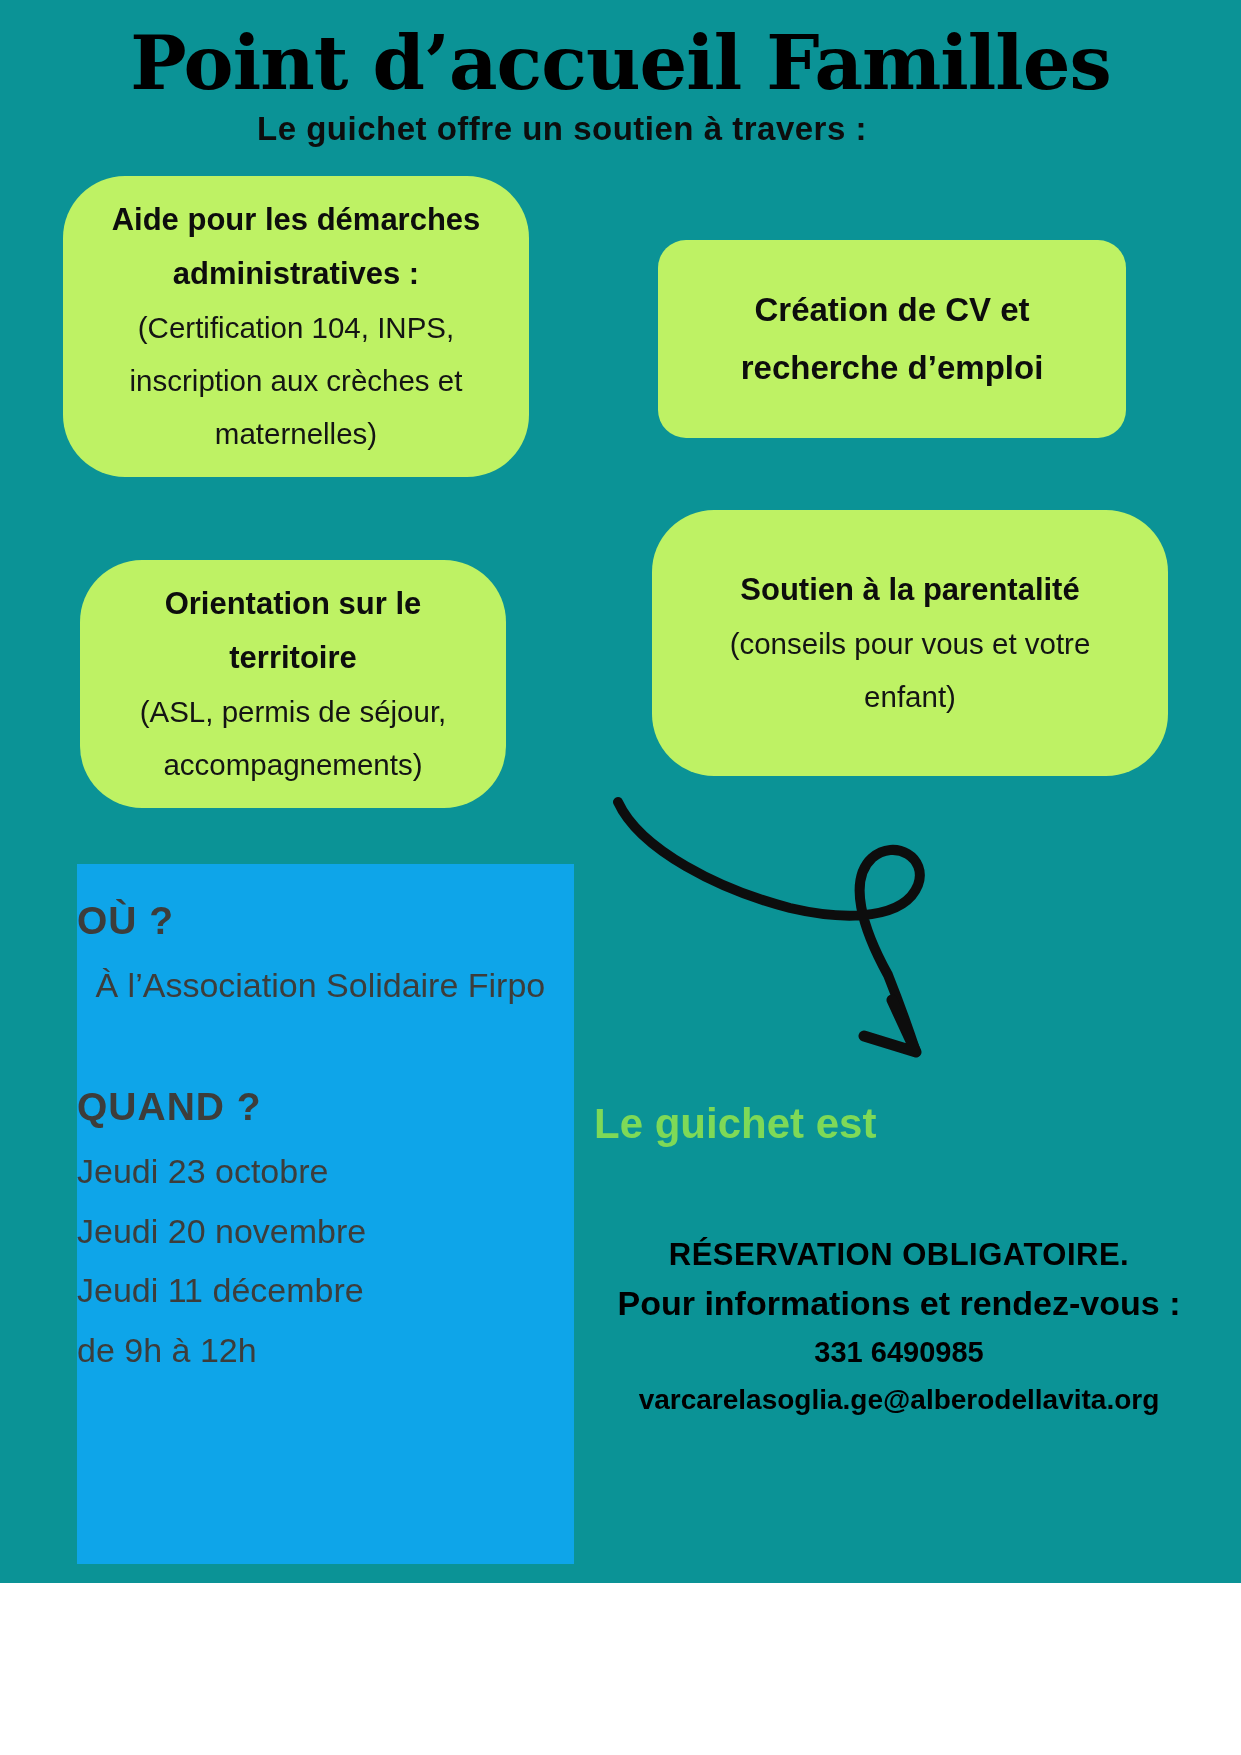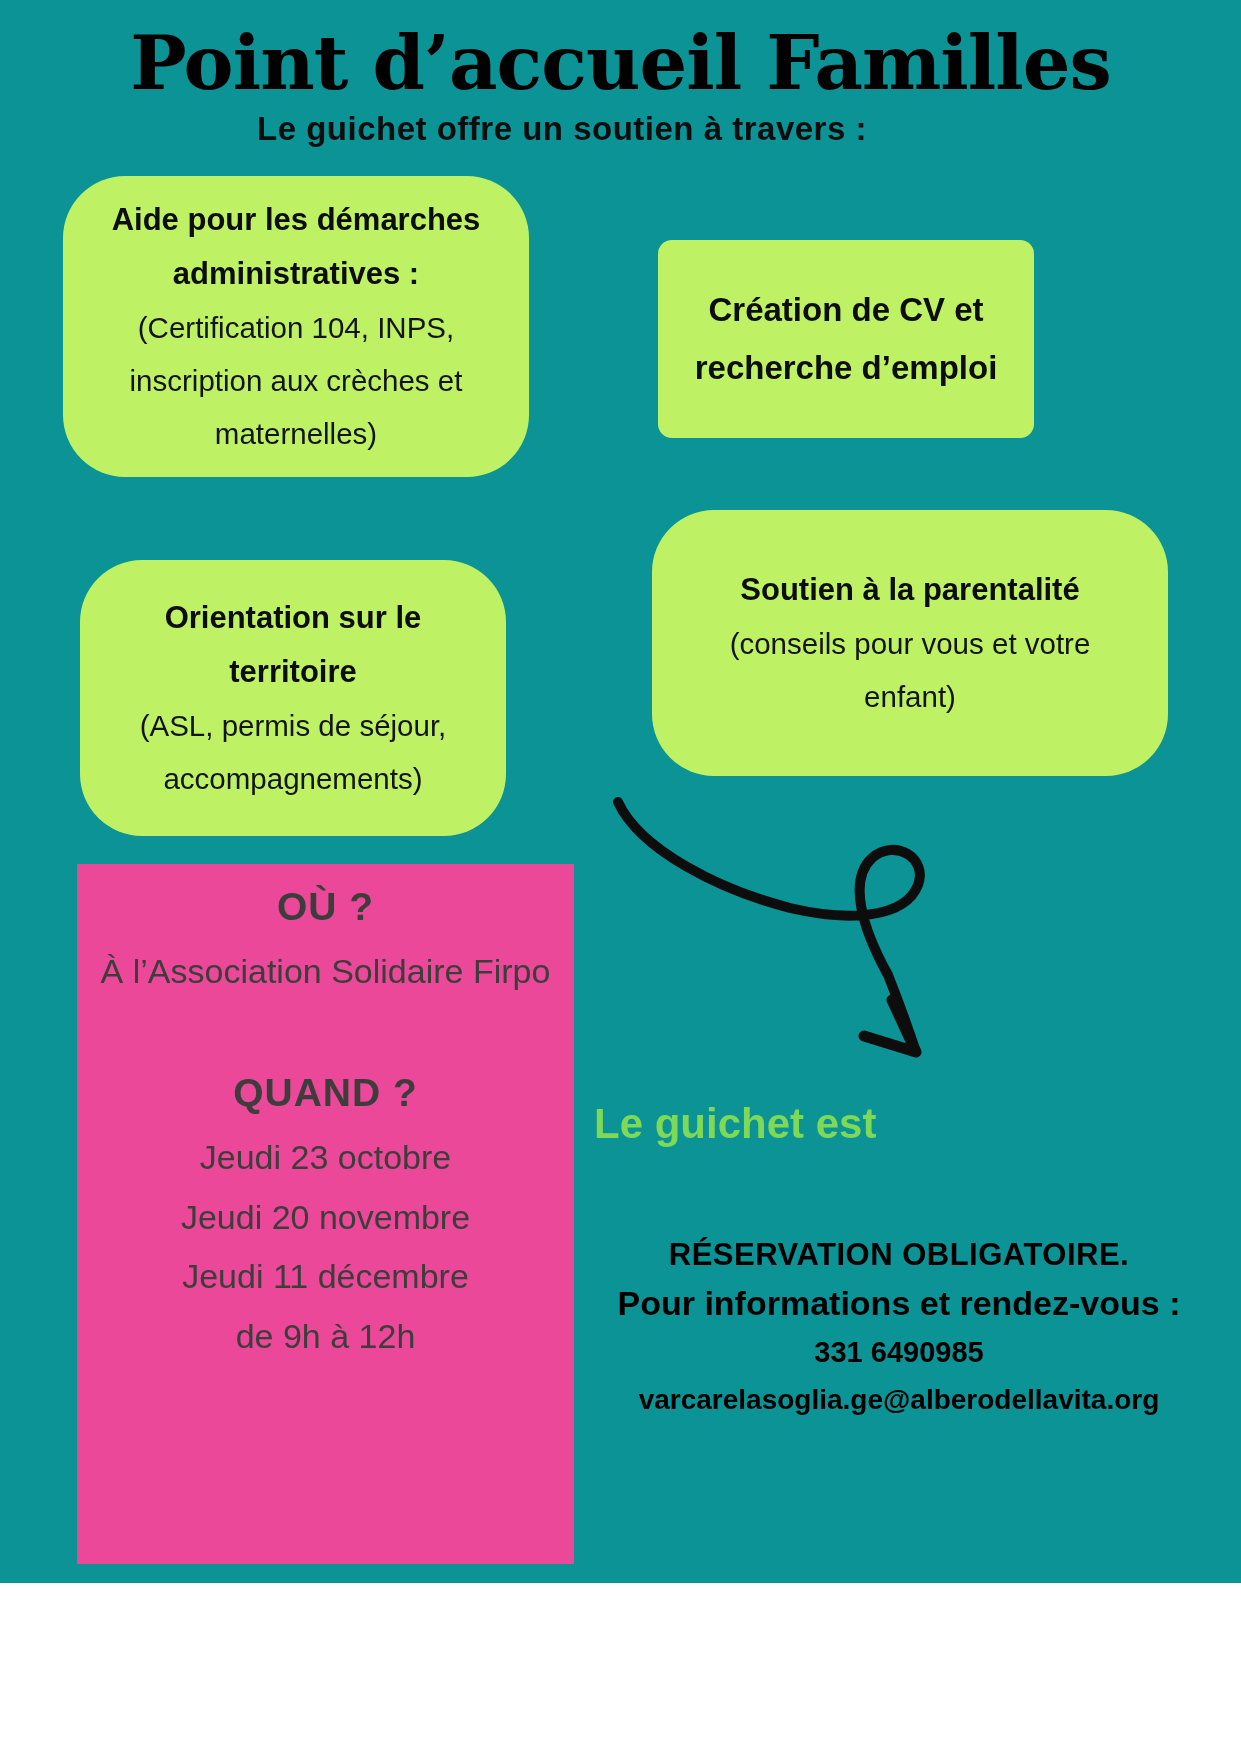--- a/index.html
+++ b/index.html
@@ -38,39 +38,38 @@
     position:absolute;
     background:#bef264;
     display:flex;
     flex-direction:column;
     justify-content:center;
     align-items:center;
     text-align:center;
     color:#0D0D0D;
   }
   .box1{left:63px;  top:176px; width:466px; height:301px; border-radius:62px;}
-  .box2{left:658px; top:240px; width:376px; height:198px; border-radius:14px;}
-  .box3{left:80px;  top:560px; width:426px; height:276px; border-radius:62px;}
+  .box2{left:658px; top:240px; width:468px; height:198px; border-radius:28px;}
+  .box3{left:80px;  top:560px; width:426px; height:248px; border-radius:62px;}
   .box4{left:652px; top:510px; width:516px; height:266px; border-radius:62px;}
   .box-title{font-weight:700; font-size:31px; line-height:1.75; max-width:420px;}
   .box2 .box-title{font-size:33px; max-width:400px;}
   .box3 .box-title{max-width:376px;}
   .box4 .box-title{max-width:456px;}
   .box-detail{font-weight:400; font-size:29.5px; line-height:1.8; max-width:415px; color:#141414;}
   .box3 .box-detail{max-width:376px;}
   .box4 .box-detail{max-width:456px;}
 
   .wwbox{
     position:absolute;
     left:77px; top:864px;
     width:497px; height:700px;
-    background:#ec4899;
+    background:#0ea5e9;
     color:#3D3D3B;
-    text-align:center;
-    padding-top:16px;
+    padding-top:30px;
     box-sizing:border-box;
   }
   .ww-label{font-size:39px; font-weight:700; line-height:1.4; letter-spacing:1px;}
   .ww-value{font-size:34px; line-height:1.8; max-width:460px; margin:6px auto 0;}
   .ww-label-when{margin-top:64px;}
   .ww-dates{margin-top:8px;}
   .ww-dates div{font-size:34px; line-height:1.75;}
 
   .arrow-wrap{position:absolute; left:520px; top:690px; width:460px; height:400px;}
 

